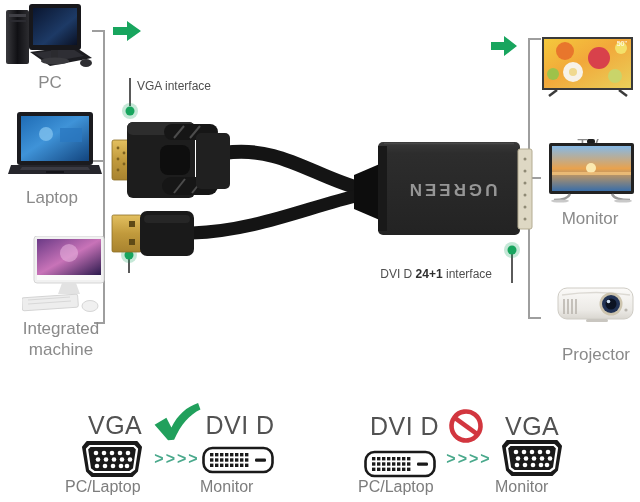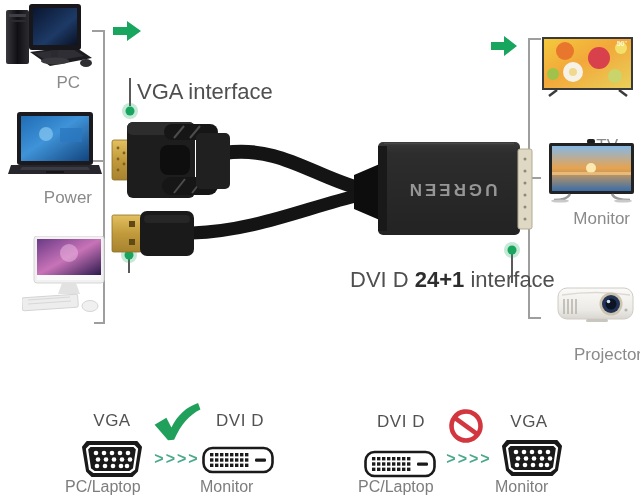--- a/index.html
+++ b/index.html
@@ -1,22 +1,22 @@
 <!DOCTYPE html>
 <html><head>
 <meta charset="utf-8">
 <style>
   html,body{margin:0;padding:0;background:#fff;}
   .canvas{position:relative;width:640px;height:502px;background:#fff;overflow:hidden;
           font-family:"Liberation Sans",sans-serif;}
   .abs{position:absolute;}
-  .devlabel{color:#8a8a8a;font-size:17px;text-align:right;line-height:1.25;}
-  .callout{color:#4f4f4f;font-size:22px;white-space:nowrap;}
+  .devlabel{color:#8a8a8a;font-size:17px;text-align:center;line-height:1.25;}
+  .callout{color:#4f4f4f;font-size:12px;white-space:nowrap;}
   .callout b{color:#2e2e2e;font-weight:bold;}
-  .cmp-head{color:#525252;font-size:17px;white-space:nowrap;letter-spacing:.5px;}
+  .cmp-head{color:#525252;font-size:25px;white-space:nowrap;letter-spacing:.5px;}
   .cmp-sub{color:#7d7d7d;font-size:16px;white-space:nowrap;}
   .chev{color:#4aa98c;font-size:16px;font-weight:bold;letter-spacing:2px;white-space:nowrap;}
   svg{display:block;}
 </style>
 </head>
 <body>
 
 <div class="canvas">
 
   <svg class="abs" style="left:0;top:0;" width="640" height="502" viewBox="0 0 640 502">
@@ -85,40 +85,41 @@
       </linearGradient>
     </defs>
     <rect x="9" y="0" width="76" height="53" rx="3" fill="#1b1b1f"></rect>
     <rect x="13" y="4" width="68" height="45" fill="url(#lap)"></rect>
     <circle cx="38" cy="22" r="7" fill="#7fc0ee" opacity="0.8"></circle>
     <rect x="52" y="16" width="22" height="14" fill="#2a78c0" opacity="0.8"></rect>
     <polygon points="3,53 91,53 94,62 0,62" fill="#26262c"></polygon>
     <polygon points="14,55 80,55 82,58 12,58" fill="#3a3a42"></polygon>
     <rect x="38" y="59" width="18" height="2" fill="#15151a"></rect>
   </svg>
-  <div class="abs devlabel" style="left:12px;top:187px;width:80px;">Power</div>
+  <div class="abs devlabel" style="left:12px;top:187px;width:80px;">Laptop</div>
 
   <svg class="abs" style="left:22px;top:236px;" width="88" height="80" viewBox="0 0 88 80">
     <defs>
       <linearGradient id="imac" x1="0" y1="0" x2="1" y2="1">
         <stop offset="0" stop-color="#6b3a86"></stop>
           <stop offset="0.5" stop-color="#c873b8"></stop>
           <stop offset="1" stop-color="#2b1a4d"></stop>
       </linearGradient>
     </defs>
     <rect x="12" y="0" width="70" height="47" rx="3" fill="#f1f1f1" stroke="#d5d5d5"></rect>
     <rect x="15" y="3" width="64" height="36" fill="url(#imac)"></rect>
     <circle cx="47" cy="17" r="9" fill="#e9b7e0" opacity="0.55"></circle>
     <rect x="15" y="39" width="64" height="5" fill="#fafafa"></rect>
     <polygon points="40,47 54,47 58,58 36,58" fill="#e2e2e2"></polygon>
     <rect x="0" y="60" width="56" height="13" rx="2" fill="#ededed" stroke="#d4d4d4" transform="rotate(-4 28 66)"></rect>
     <line x1="6" y1="64" x2="48" y2="61" stroke="#d8d8d8"></line>
     <line x1="6" y1="68" x2="49" y2="65" stroke="#d8d8d8"></line>
     <ellipse cx="68" cy="70" rx="8" ry="5.5" fill="#f0f0f0" stroke="#d6d6d6"></ellipse>
   </svg>
+  <div class="abs devlabel" style="left:2px;top:318px;width:118px;">Integrated machine</div>
 
   <svg class="abs" style="left:100px;top:105px;" width="440" height="160" viewBox="0 0 440 160">
     <defs>
       <linearGradient id="gold" x1="0" y1="0" x2="0" y2="1">
         <stop offset="0" stop-color="#e3c060"></stop>
           <stop offset="0.5" stop-color="#c19a3c"></stop>
           <stop offset="1" stop-color="#a8832f"></stop>
       </linearGradient>
       <linearGradient id="boxg" x1="0" y1="0" x2="0" y2="1">
         <stop offset="0" stop-color="#3a3a3a"></stop>
@@ -171,21 +172,21 @@
       <circle cx="425" cy="54" r="1.5" fill="#8f8a75"></circle>
         <circle cx="425" cy="66" r="1.5" fill="#8f8a75"></circle>
       <circle cx="425" cy="78" r="1.5" fill="#8f8a75"></circle>
         <circle cx="425" cy="90" r="1.5" fill="#8f8a75"></circle>
       <circle cx="425" cy="102" r="1.5" fill="#8f8a75"></circle>
         <circle cx="425" cy="114" r="1.5" fill="#8f8a75"></circle>
     </g>
   </svg>
 
   <div class="abs callout" style="left:137px;top:79px;">VGA interface</div>
-  <div class="abs callout" style="left:350px;top:267px;width:160px;text-align:right;"><span>DVI D </span><b>24+1</b><span> interface</span></div>
+  <div class="abs callout" style="left:332px;top:267px;width:160px;text-align:right;"><span>DVI D </span><b>24+1</b><span> interface</span></div>
 
   <svg class="abs" style="left:541px;top:36px;" width="94" height="62" viewBox="0 0 94 62">
     <defs>
       <linearGradient id="fruit" x1="0" y1="0" x2="1" y2="1">
         <stop offset="0" stop-color="#f4c93c"></stop>
           <stop offset="0.45" stop-color="#f2a83a"></stop>
           <stop offset="1" stop-color="#e9d05a"></stop>
       </linearGradient>
     </defs>
     <rect x="1" y="1" width="91" height="53" fill="#3a3a3a"></rect>

